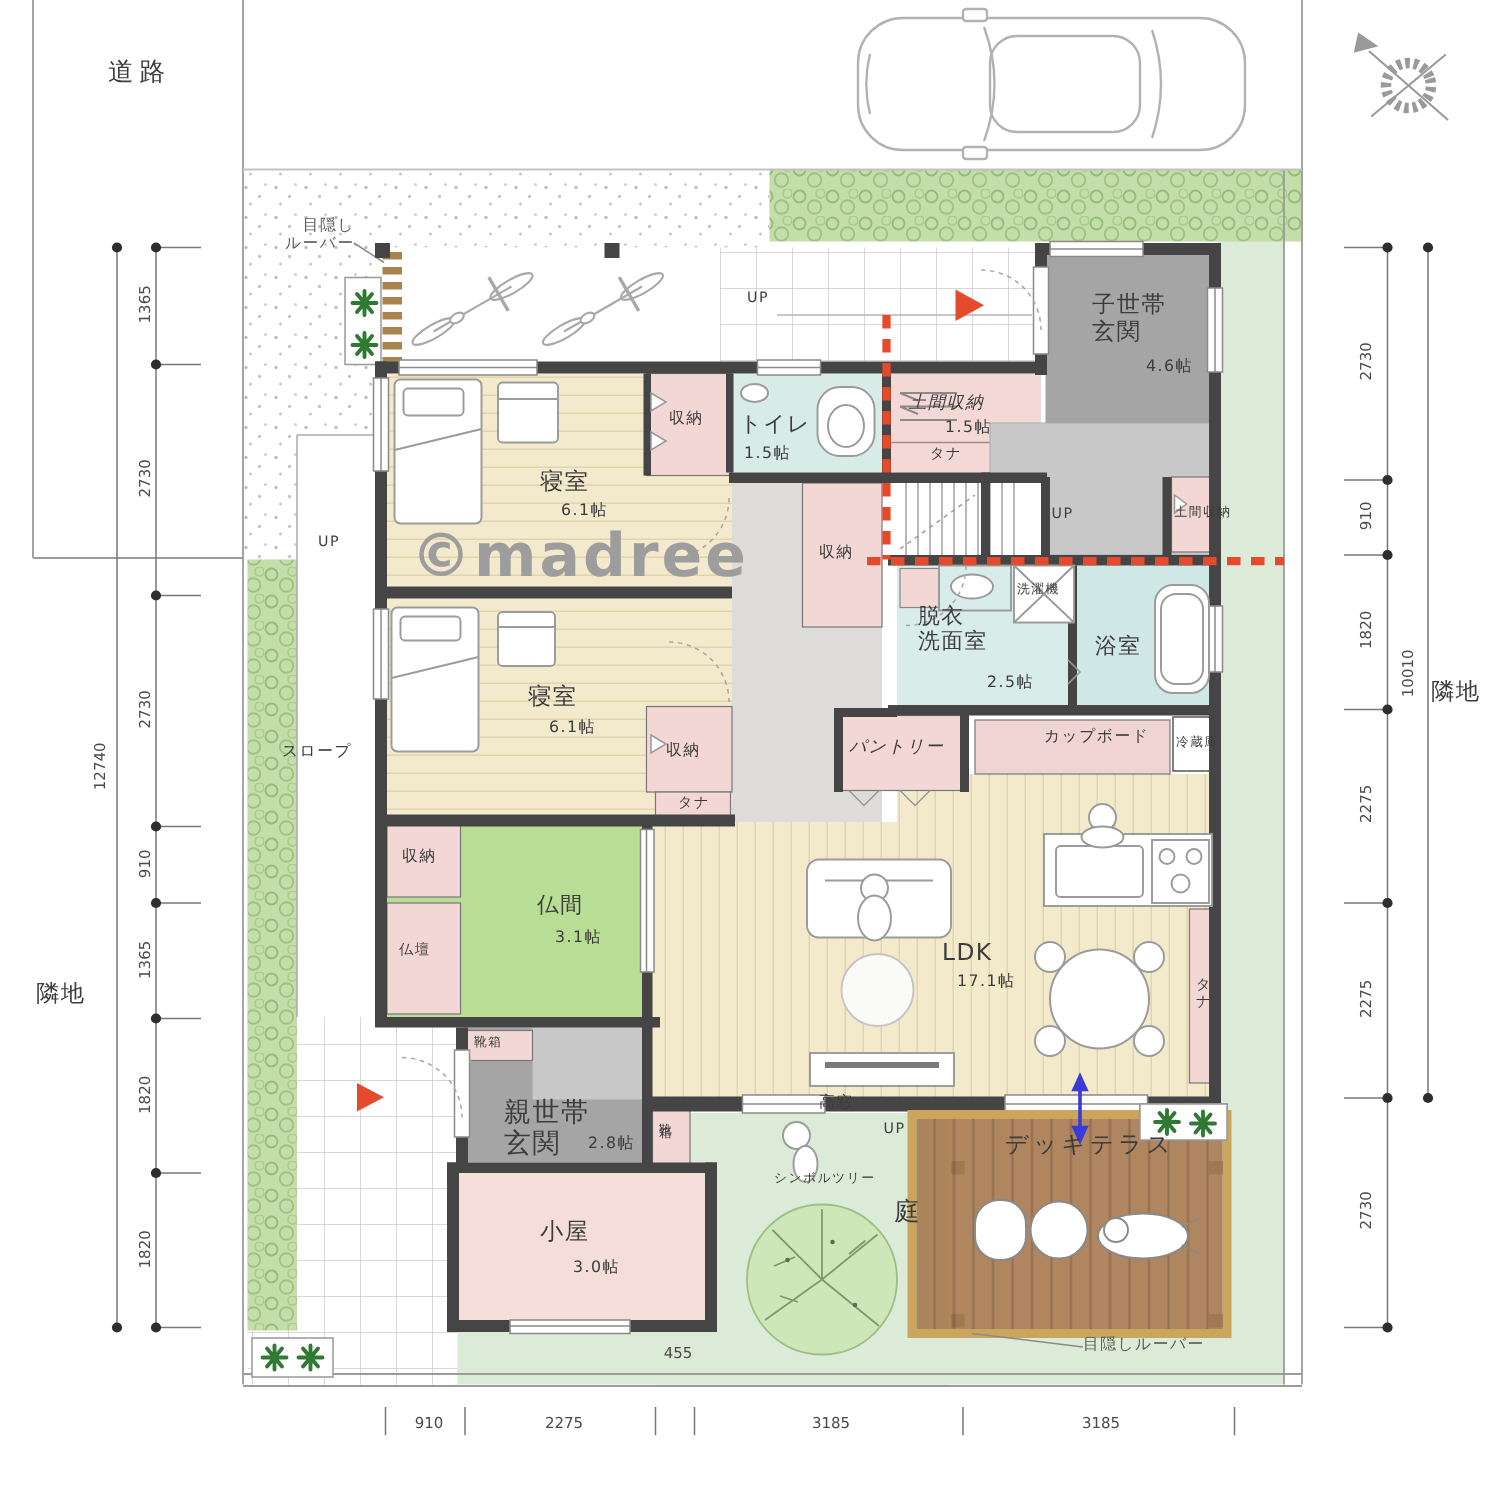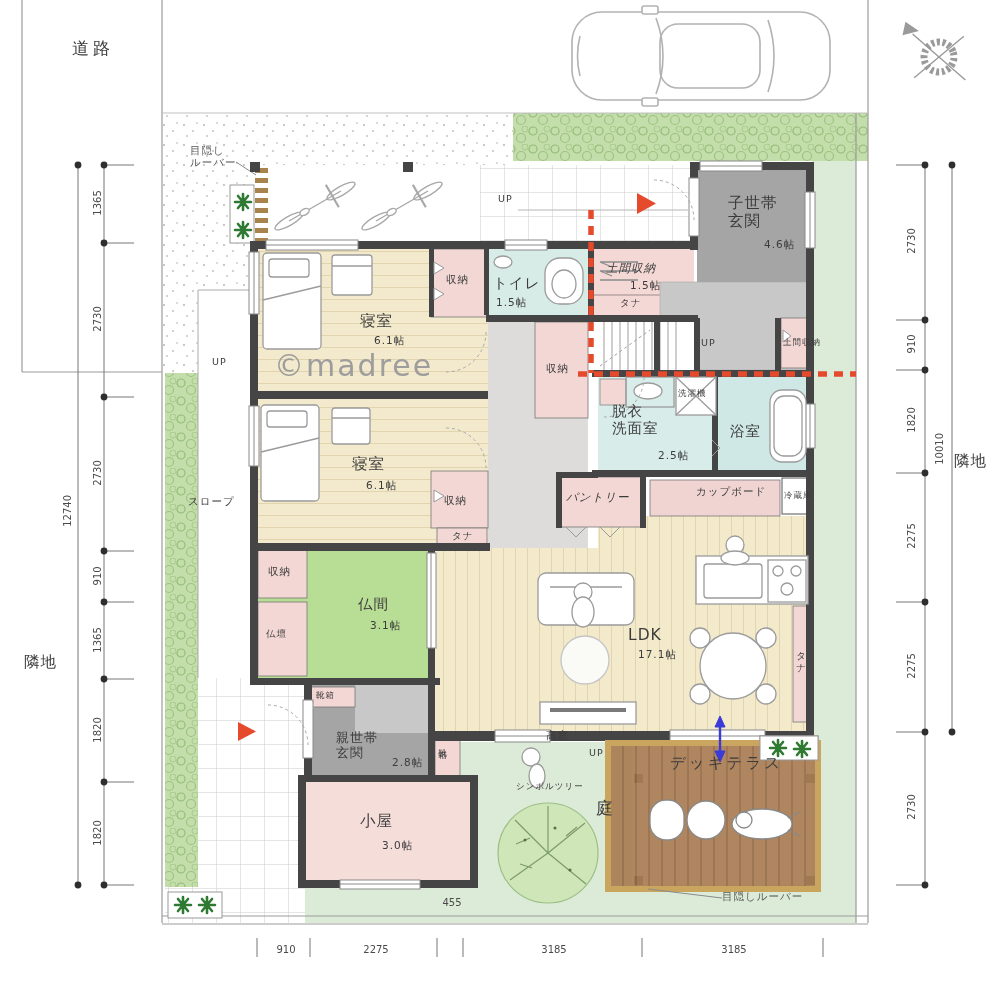--- a/index.html
+++ b/index.html
@@ -1,28 +1,28 @@
 <!DOCTYPE html>
 <html><head>
 <meta charset="utf-8">
 <style>
   html,body{margin:0;padding:0;background:#fff;}
   .stage{position:relative;width:1000px;height:957px;background:#ffffff;overflow:hidden;
          font-family:"DejaVu Sans",sans-serif;color:#3a3a3a;}
   .stage svg{position:absolute;left:0;top:0;}
   .lbl{position:absolute;white-space:pre;line-height:1.18;color:#3c3c3c;letter-spacing:1px;}
   .s8{font-size:8.5px;} .s9{font-size:9.5px;} .s10{font-size:10.5px;}
-  .s11{font-size:11.5px;font-style:italic;} .s13{font-size:13px;font-family:Liberation Mono, monospace;} .s14{font-size:14.5px;} .s15{font-size:15.5px;}
+  .s11{font-size:11.5px;font-style:italic;} .s13{font-size:18px;} .s14{font-size:14.5px;} .s15{font-size:15.5px;}
   .big{font-size:17px;letter-spacing:4px;}
   .dim{font-size:10px;color:#4a4a4a;letter-spacing:0;}
   .dimv{width:44px;text-align:center;transform:rotate(-90deg);}
   .dimh{width:44px;text-align:center;}
   .vert{writing-mode:vertical-rl;letter-spacing:2px;}
-  .wm{font-size:30px;color:#9d9d9d;letter-spacing:2px;}
-  .gray{color:#5a5a5a;}
+  .wm{font-size:40px;color:#9d9d9d;letter-spacing:2px;font-weight:bold;}
+  .gray{color:#5a5a5a;text-align:right;}
 </style>
 </head>
 <body>
 
 <div class="stage">
 
 <svg width="1000" height="1000" viewBox="0 0 1000 1000">
 <defs>
   <pattern id="pH" width="10" height="12" patternUnits="userSpaceOnUse">
     <rect width="10" height="12" fill="#f3e9cd"></rect>

